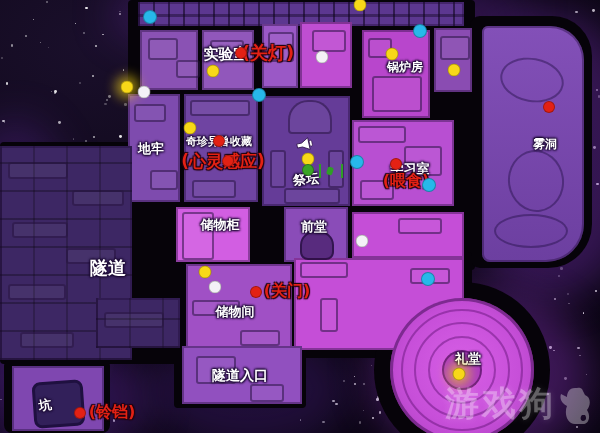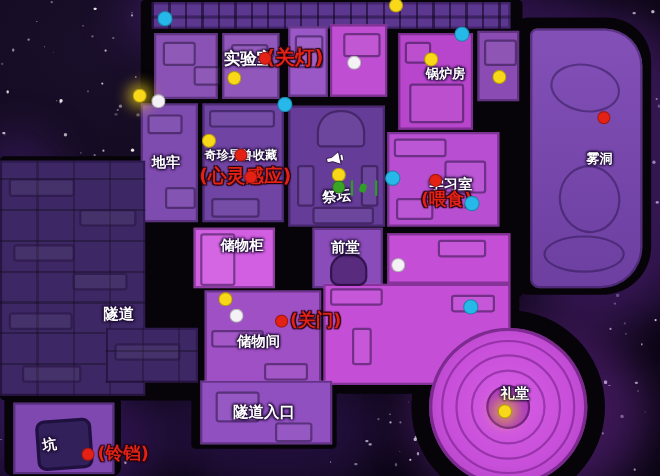--- a/index.html
+++ b/index.html
@@ -354,22 +354,29 @@
   <div class="lbl wlbl" style="left:405px;top:67px;font-size:12px;">锅炉房</div>
   <div class="lbl wlbl" style="left:545px;top:144px;font-size:12px;">雾洞</div>
   <div class="lbl wlbl" style="left:151px;top:148px;font-size:13px;">地牢</div>
   <div class="lbl wlbl" style="left:219px;top:141px;font-size:11px;">奇珍异兽收藏</div>
   <div class="lbl rlbl" style="left:223px;top:161px;font-size:17px;">(心灵感应)</div>
   <div class="lbl wlbl" style="left:306px;top:179px;font-size:13px;transform:translate(-50%,-50%) rotate(-6deg);">祭坛</div>
   <div class="lbl wlbl" style="left:410px;top:168px;font-size:13px;">学习室</div>
   <div class="lbl rlbl" style="left:406px;top:181px;font-size:16px;">(喂食)</div>
   <div class="lbl wlbl" style="left:220px;top:224px;font-size:13px;">储物柜</div>
   <div class="lbl wlbl" style="left:314px;top:226px;font-size:13px;">前堂</div>
-  <div class="lbl wlbl" style="left:108px;top:286px;font-size:14px;">隧道</div>
+  <div class="lbl wlbl" style="left:108px;top:268px;font-size:18px;">隧道</div>
   <div class="lbl rlbl" style="left:287px;top:291px;font-size:16px;">(关门)</div>
   <div class="lbl wlbl" style="left:235px;top:311px;font-size:13px;">储物间</div>
   <div class="lbl wlbl" style="left:240px;top:375px;font-size:14px;">隧道入口</div>
   <div class="lbl wlbl" style="left:468px;top:358px;font-size:13px;">礼堂</div>
   <div class="lbl wlbl" style="left:45px;top:405px;font-size:13px;transform:translate(-50%,-50%) rotate(-10deg);">坑</div>
   <div class="lbl rlbl" style="left:112px;top:412px;font-size:16px;">(铃铛)</div>
 
+  <div id="watermark">
+    <span class="wm-text">游戏狗</span>
+    <svg width="34" height="42" viewBox="0 0 34 42" style="margin-left:2px;">
+      <path d="M17 3 C11 3 9 8 9 12 L3 9 C1 15 5 19 9 21 C6 28 9 39 17 39 L25 39 C31 39 33 31 29 25 C33 20 33 12 27 10 L24 4 C22 2 19 3 17 3 Z
+               M27 30 C29 33 28 36 25 36 C22 36 22 32 24 30 Z" fill="rgba(255,255,255,.62)"></path>
+    </svg>
+  </div>
 
 </div>
 
 </body></html>

